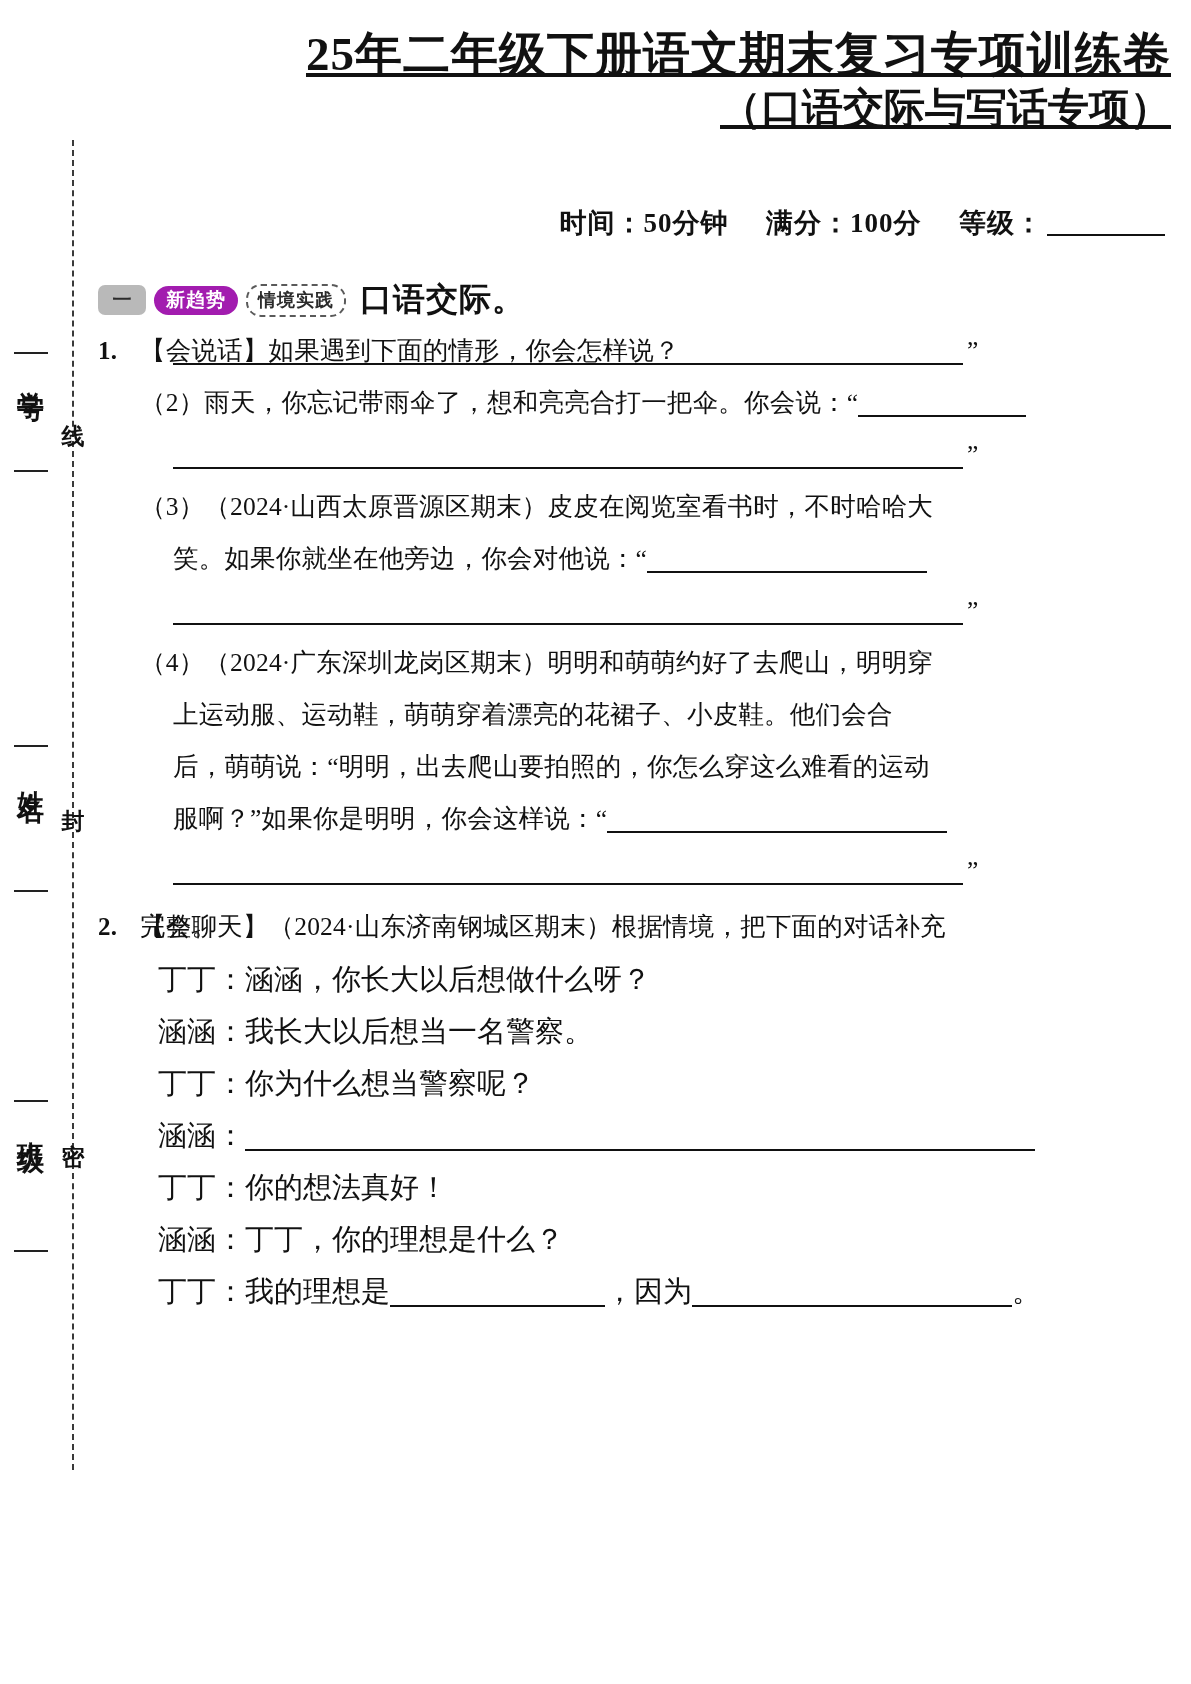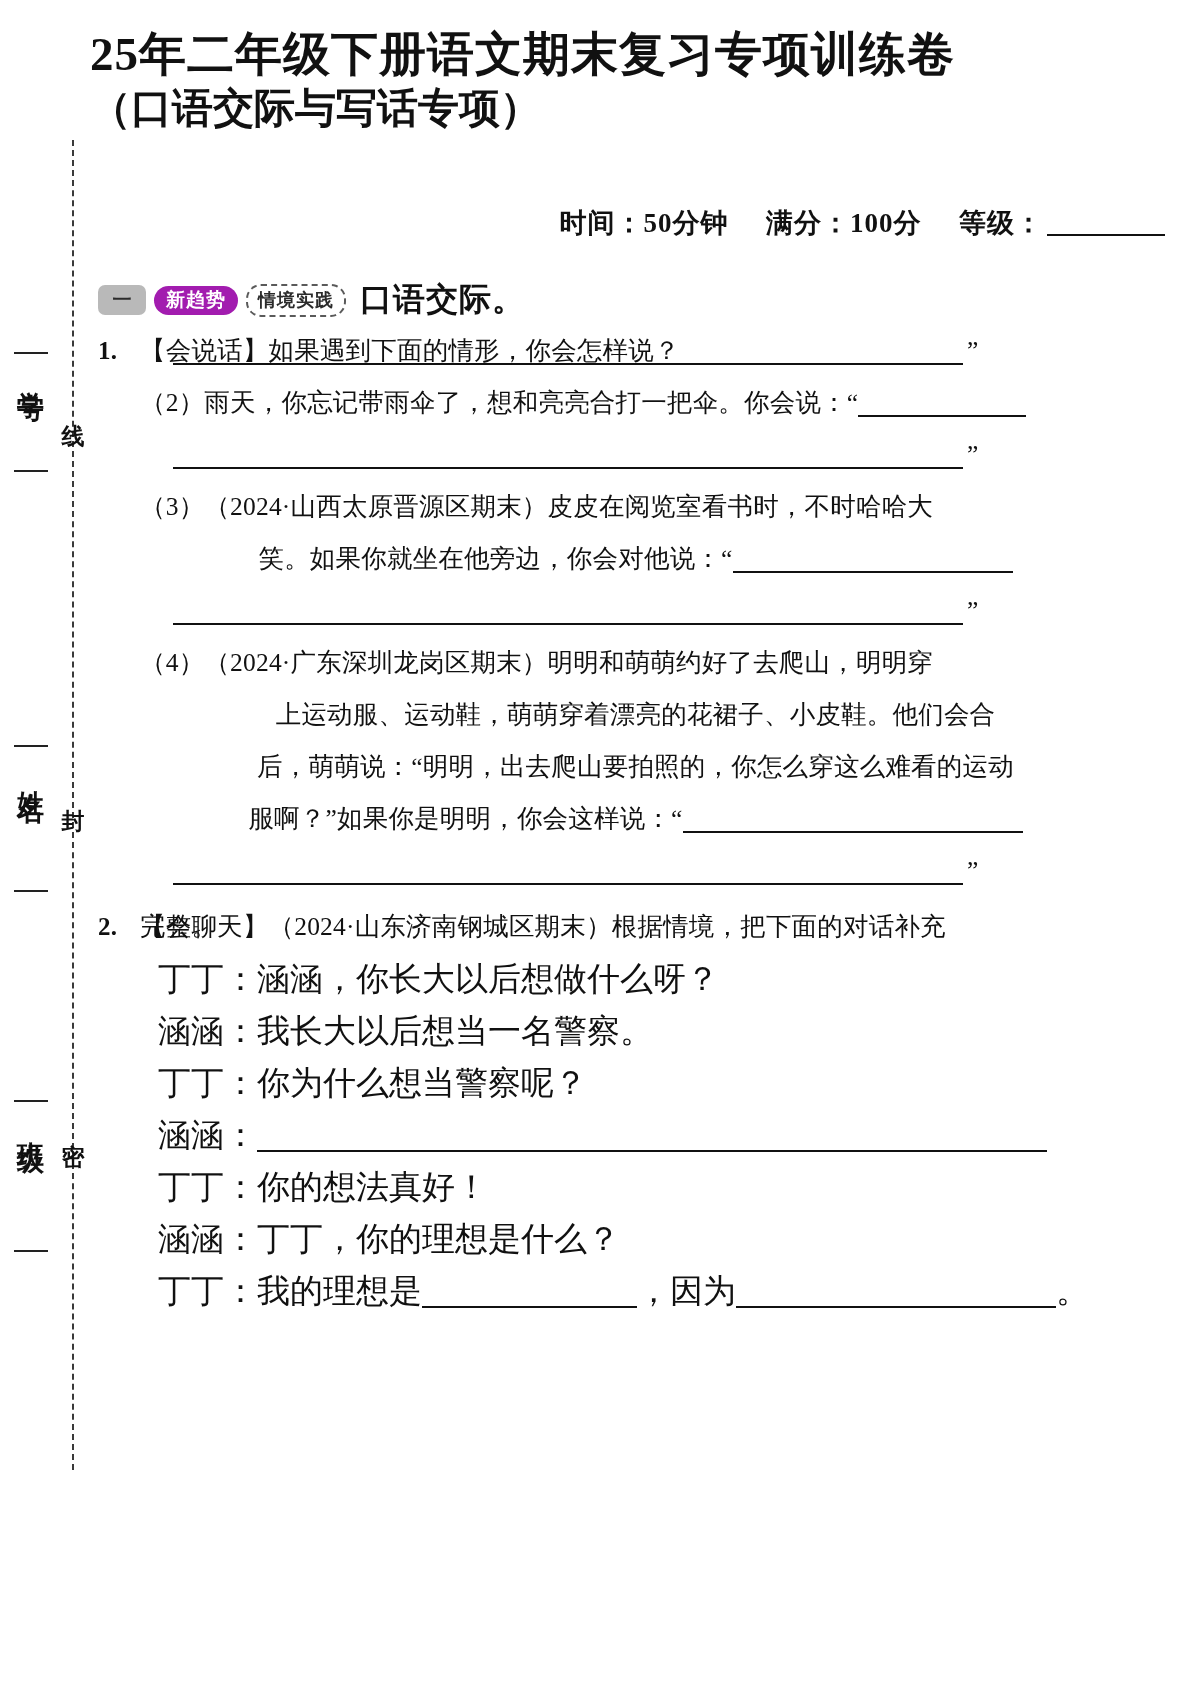--- a/index.html
+++ b/index.html
@@ -32,21 +32,21 @@
     font-family:"Liberation Serif","DejaVu Serif",serif;
   }
   .vtext.small{font-size:23px;letter-spacing:2px;}
   .sb-item{position:absolute;left:10px;width:40px;display:flex;justify-content:center;}
   .sb-mark{position:absolute;left:60px;width:26px;display:flex;justify-content:center;}
   .sb-dashline{
     position:absolute;left:14px;width:34px;height:0;border-top:2px solid #222;
   }
 
   
-  .title-wrap{position:absolute;left:90px;top:28px;width:1060px;text-align:left;}
+  .title-wrap{position:absolute;left:111px;top:28px;width:1060px;text-align:right;text-decoration:underline;}
   .title1{
     font-size:47px;font-weight:bold;letter-spacing:1px;
     font-family:"Liberation Serif","DejaVu Serif",serif;
     line-height:1.12;
     white-space:nowrap;
   }
   .title2{
     font-size:41px;font-weight:bold;line-height:1.25;margin-top:2px;
     font-family:"Liberation Serif","DejaVu Serif",serif;
   }
@@ -96,26 +96,26 @@
     white-space:nowrap;
   }
   .q-num{
     position:absolute;left:0;font-weight:bold;font-size:25px;
   }
   .blk{position:relative;}
   .lead{
     position:absolute;left:42px;top:0;
   }
   .indent1{padding-left:42px;}
-  .indent2{padding-left:75px;text-align:center;}
+  .indent2{padding-left:75px;}
   .rule{
     display:inline-block;border-bottom:2px solid #111;vertical-align:-6px;
   }
   .rowrel{position:relative;}
-  .dlg{padding-left:60px;font-size:33px;line-height:52px;white-space:nowrap;}
+  .dlg{padding-left:60px;font-size:29px;line-height:52px;white-space:nowrap;}
 </style>
 </head>
 <body>
 
 <div class="page">
 
   <div class="sidebar">
     <div class="seal-dash"></div>
 
     <div class="sb-item" style="top:370px;">

